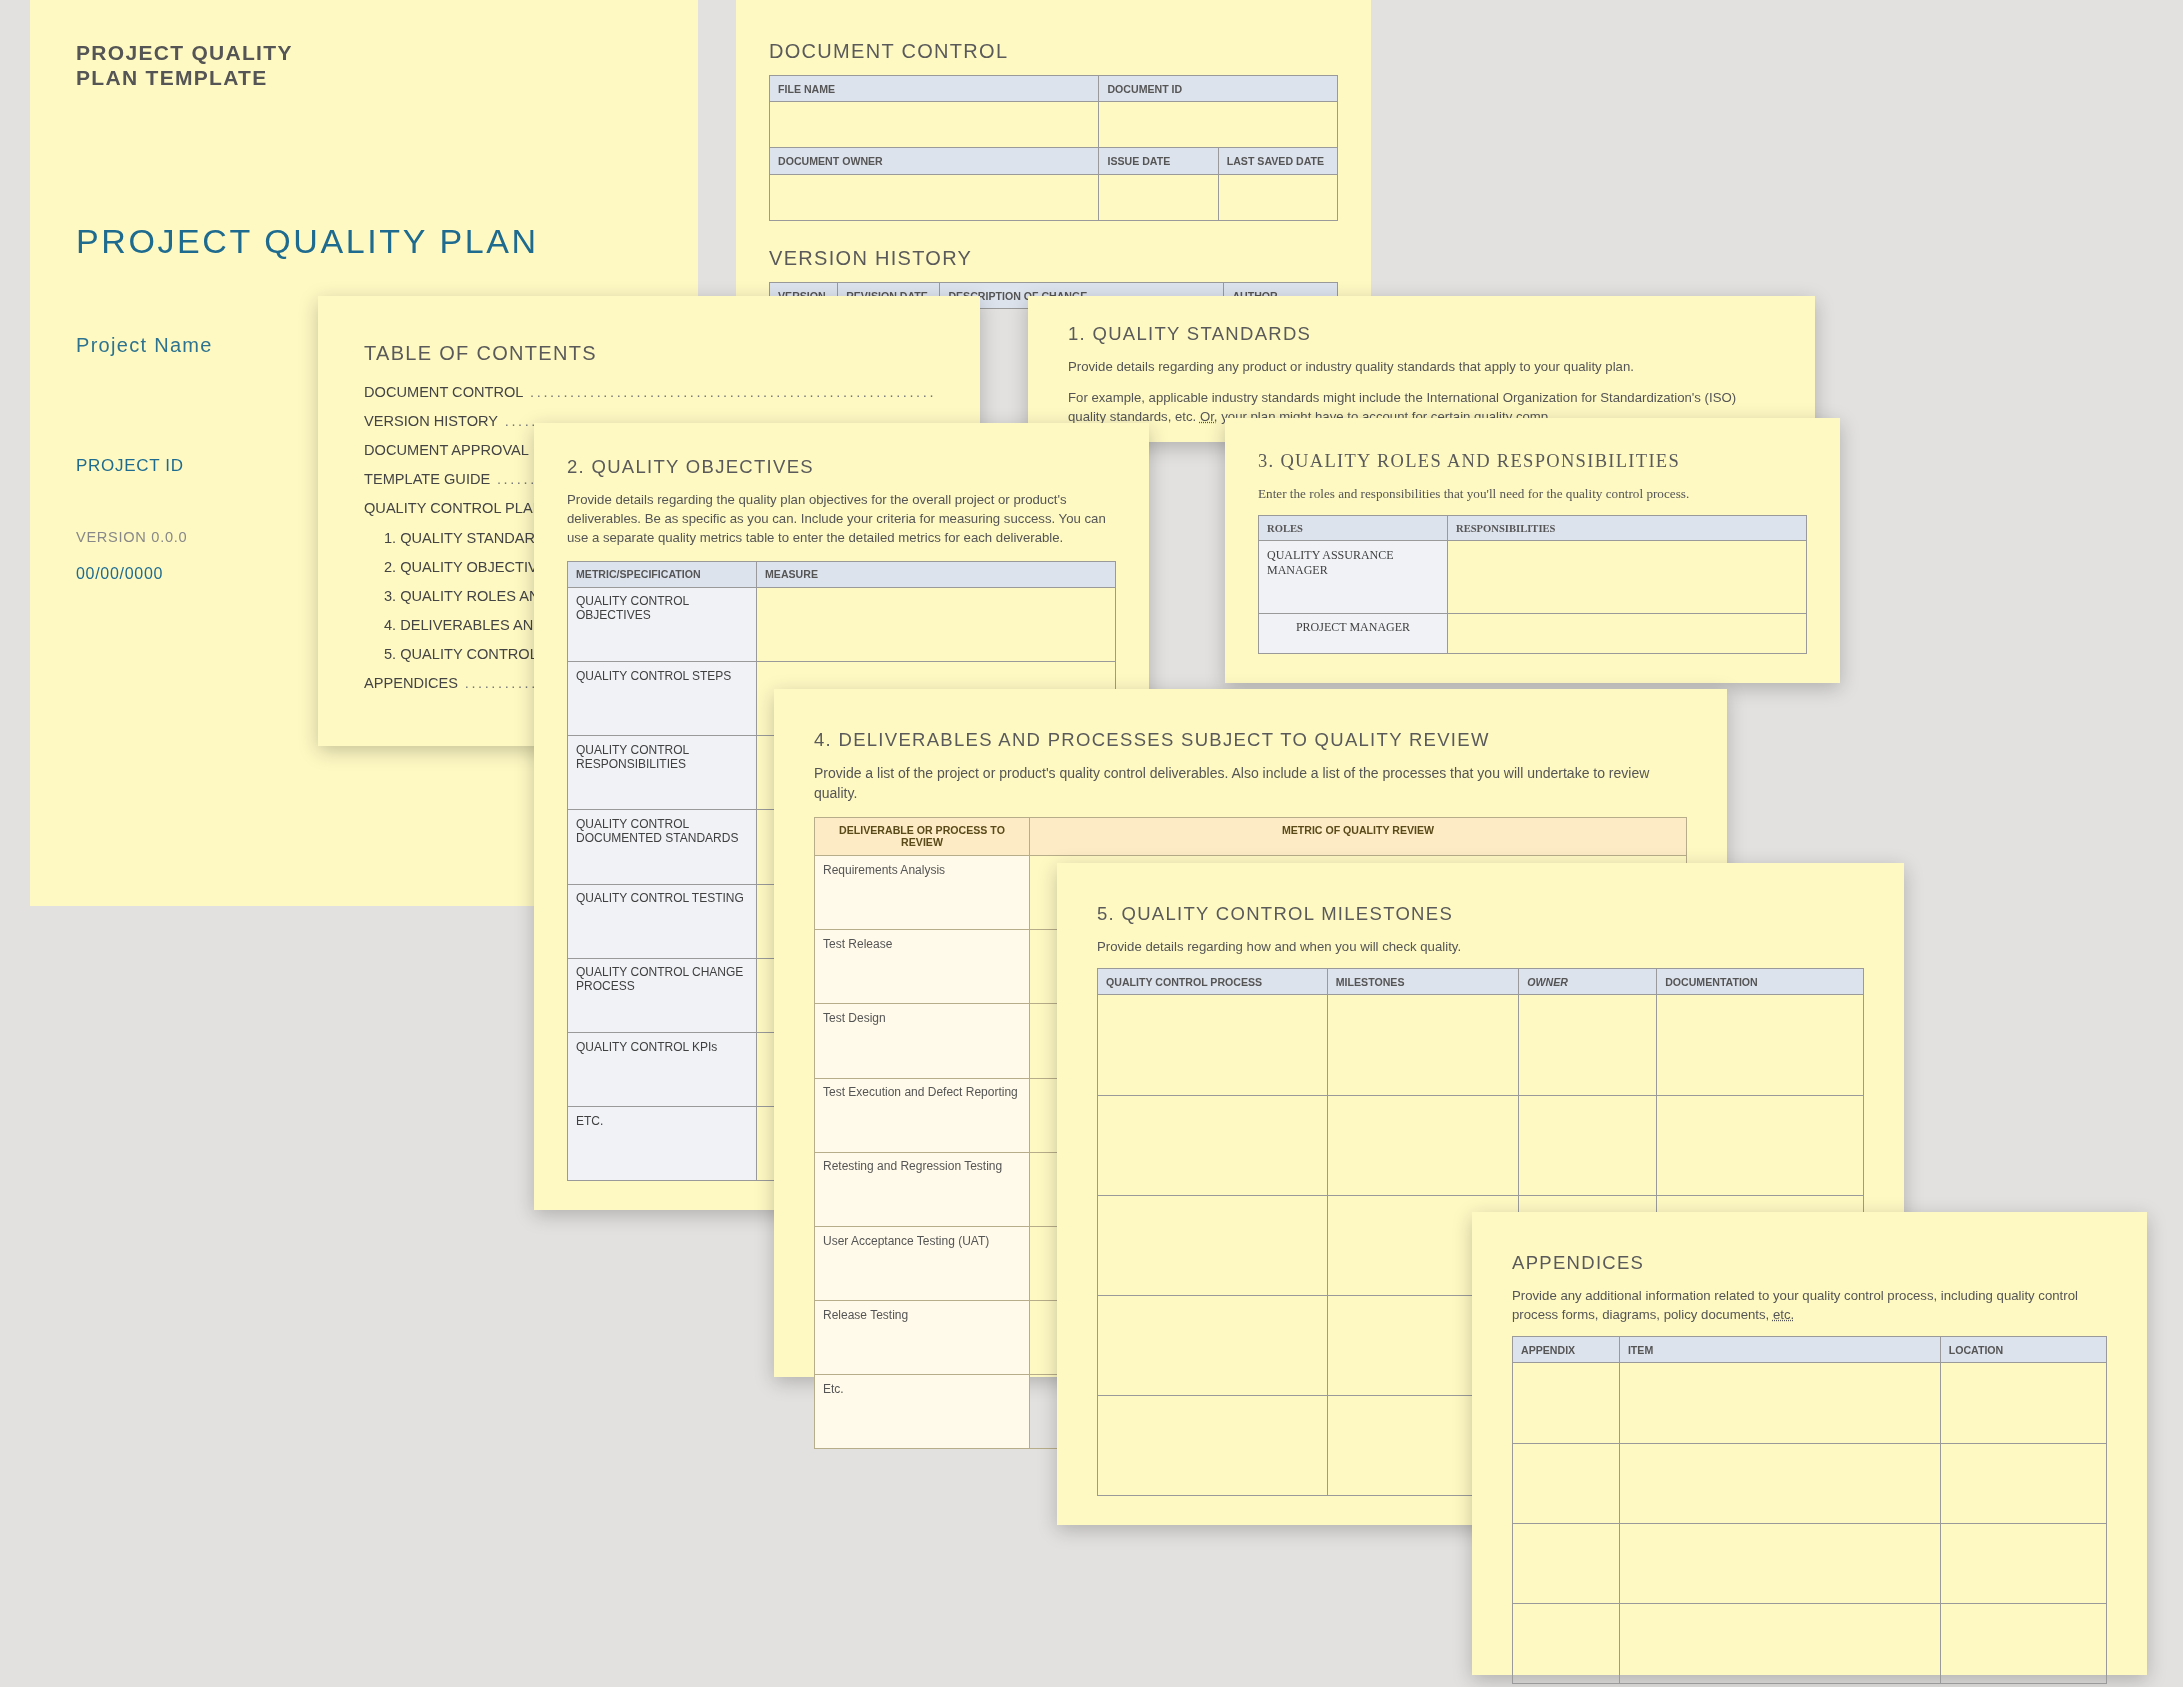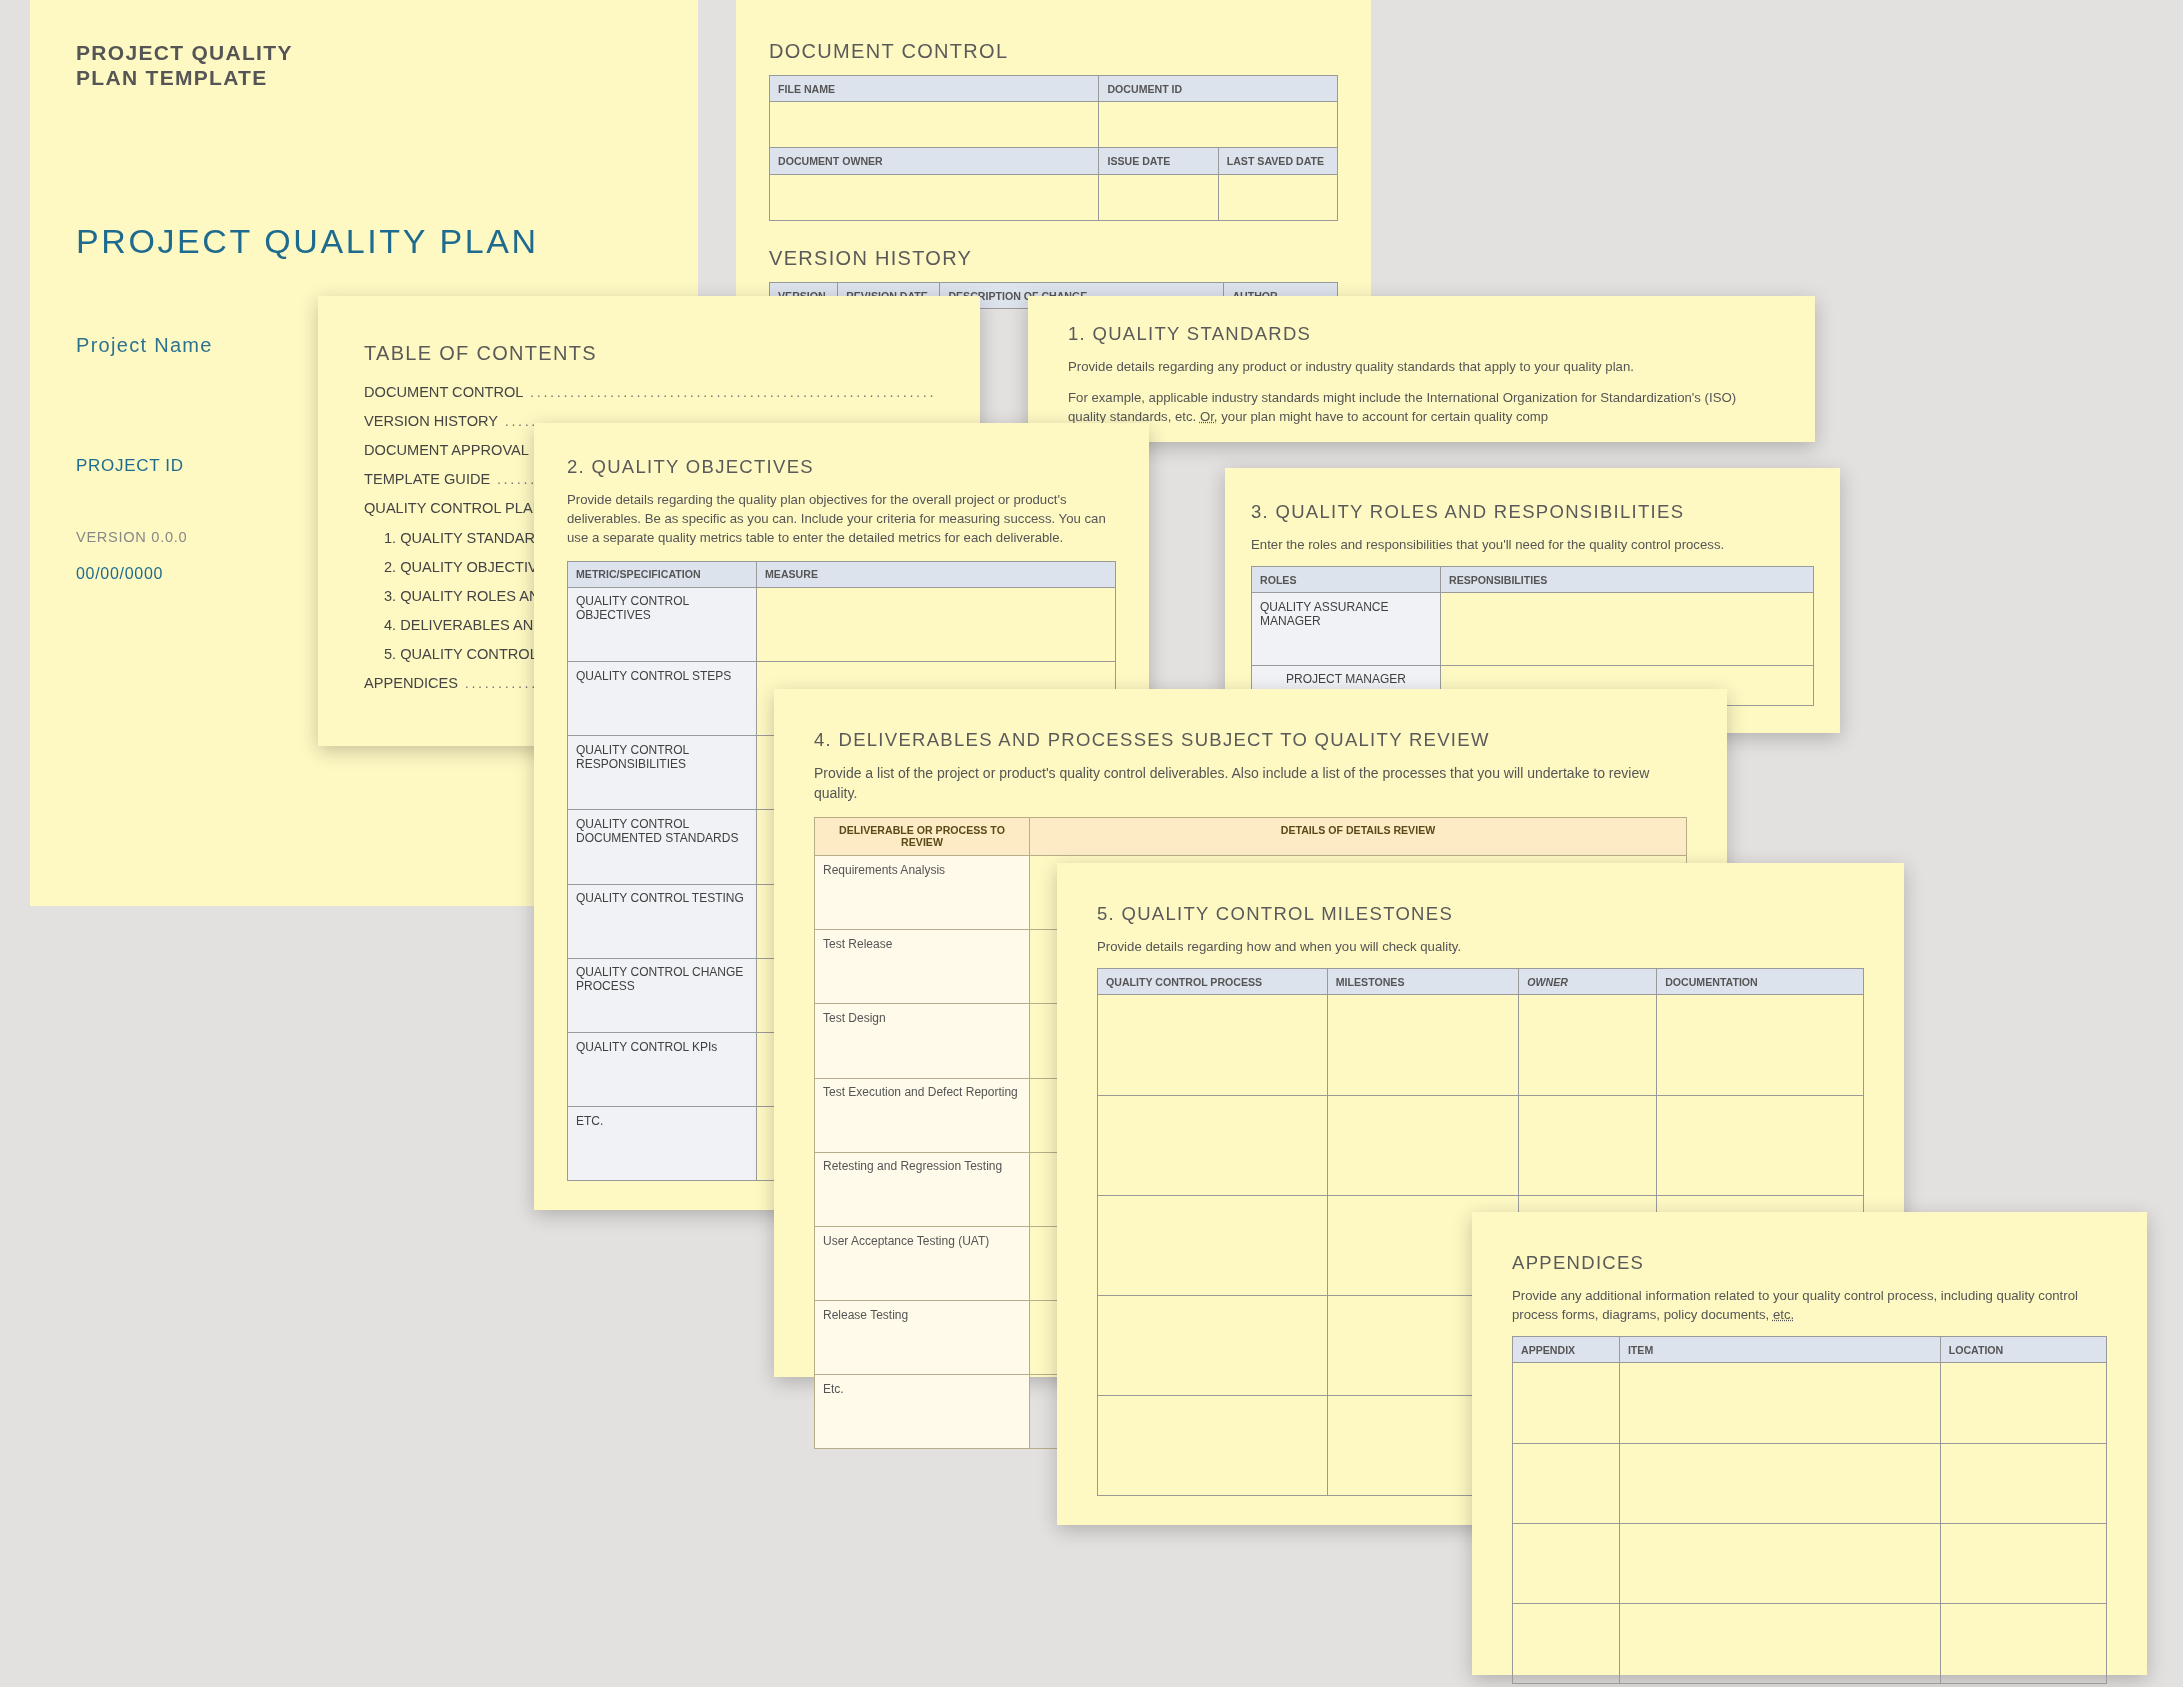--- a/index.html
+++ b/index.html
@@ -221,21 +221,21 @@
           <td></td>
         </tr>
     <tr class="tall-row">
           <td class="metric-first-col">ETC.</td>
           <td></td>
         </tr>
   </tbody>
     </table>
 </div>
 
-<div class="page" style="left:1225px; top:468px; width:615px; height:265px; padding:33px 26px;">
+<div class="page" style="left:1225px; top:418px; width:615px; height:265px; padding:33px 33px;font-family:Liberation Serif, serif;">
   <div class="section-title" style="font-size:18.5px;">3.  QUALITY ROLES AND RESPONSIBILITIES</div>
   <div class="body-text" style="font-size:13.2px; margin-bottom:12px;">Enter the roles and responsibilities that you'll need for the quality control process.</div>
   <table class="doc-table">
     <tbody>
         <tr>
       <th style="width:146px;">ROLES</th>
       <th>RESPONSIBILITIES</th>
     </tr>
     <tr>
           <td class="metric-first-col" style="height:58px;">QUALITY ASSURANCE MANAGER</td>
@@ -249,21 +249,21 @@
     </table>
 </div>
 
 <div class="page" style="left:774px; top:689px; width:953px; height:688px; padding:40px 40px;">
   <div class="section-title" style="font-size:18.5px;">4.   DELIVERABLES AND PROCESSES SUBJECT TO QUALITY REVIEW</div>
   <div class="body-text" style="font-size:14px; margin-bottom:13.2px;">Provide a list of the project or product's quality control deliverables. Also include a list of the processes that you will undertake to review quality.</div>
   <table class="doc-table yellow-table">
     <tbody>
         <tr>
       <th style="width:198px;">DELIVERABLE OR PROCESS TO REVIEW</th>
-      <th>DETAILS OF DETAILS REVIEW</th>
+      <th>METRIC OF QUALITY REVIEW</th>
     </tr>
     <tr class="tall-row">
           <td class="first-col">Requirements Analysis</td>
           <td></td>
         </tr>
     <tr class="tall-row">
           <td class="first-col">Test Release</td>
           <td></td>
         </tr>
     <tr class="tall-row">

